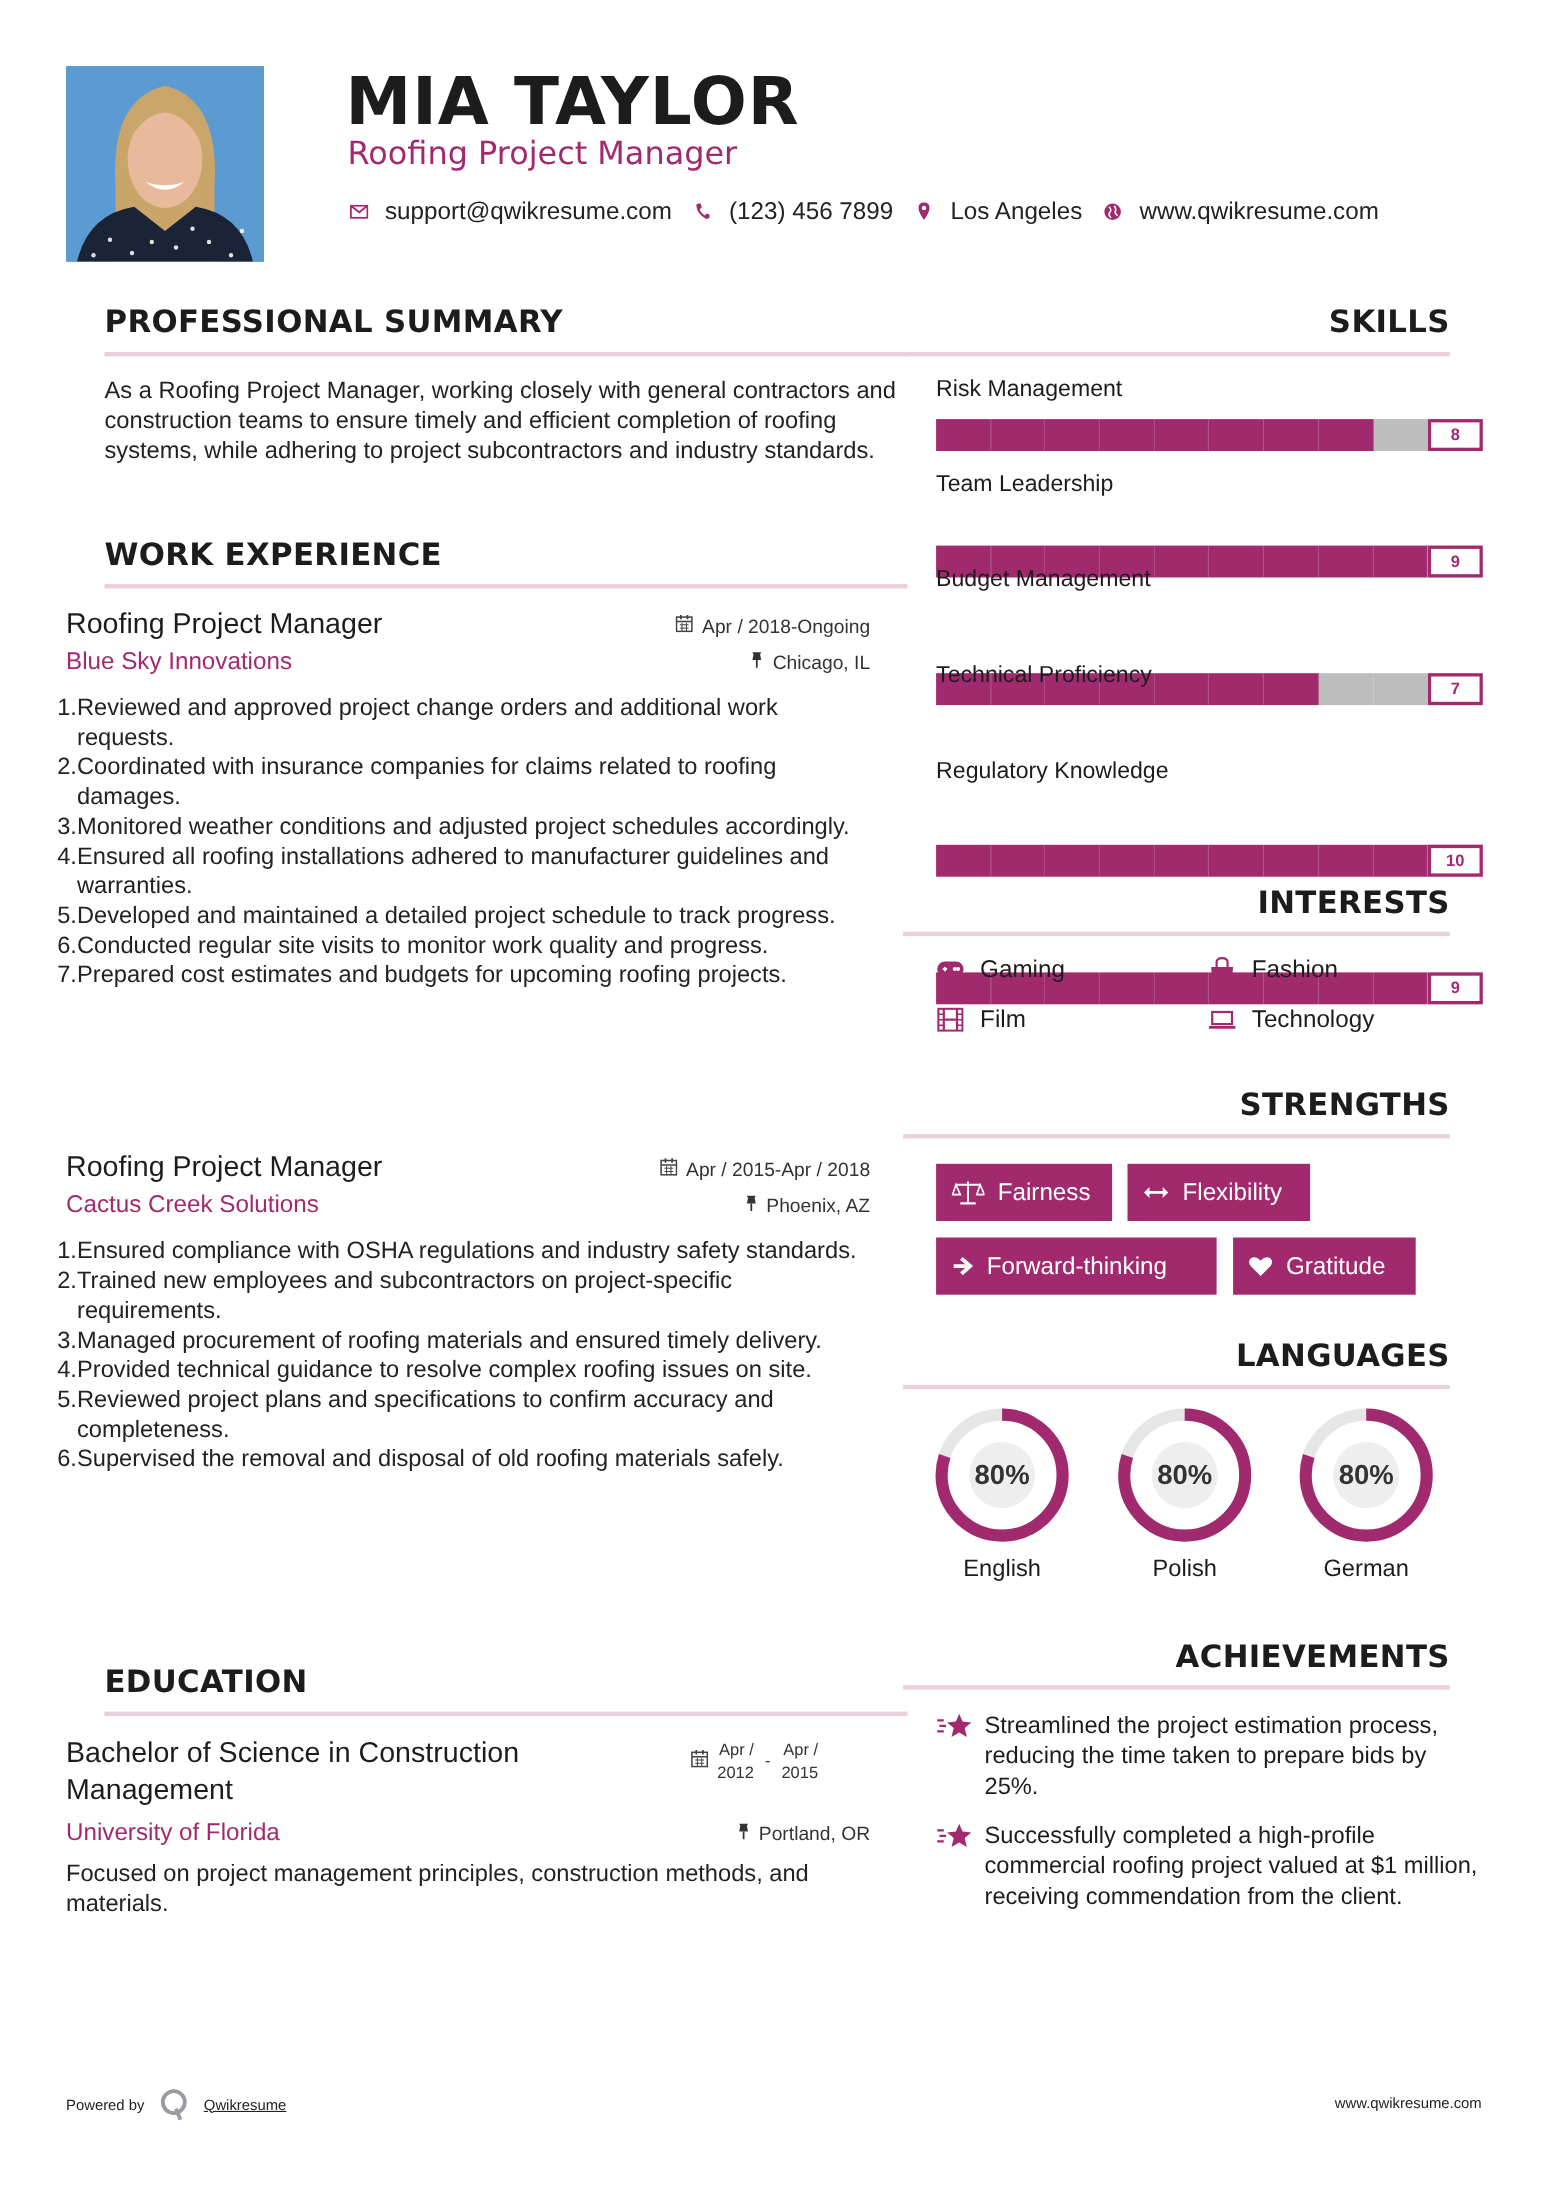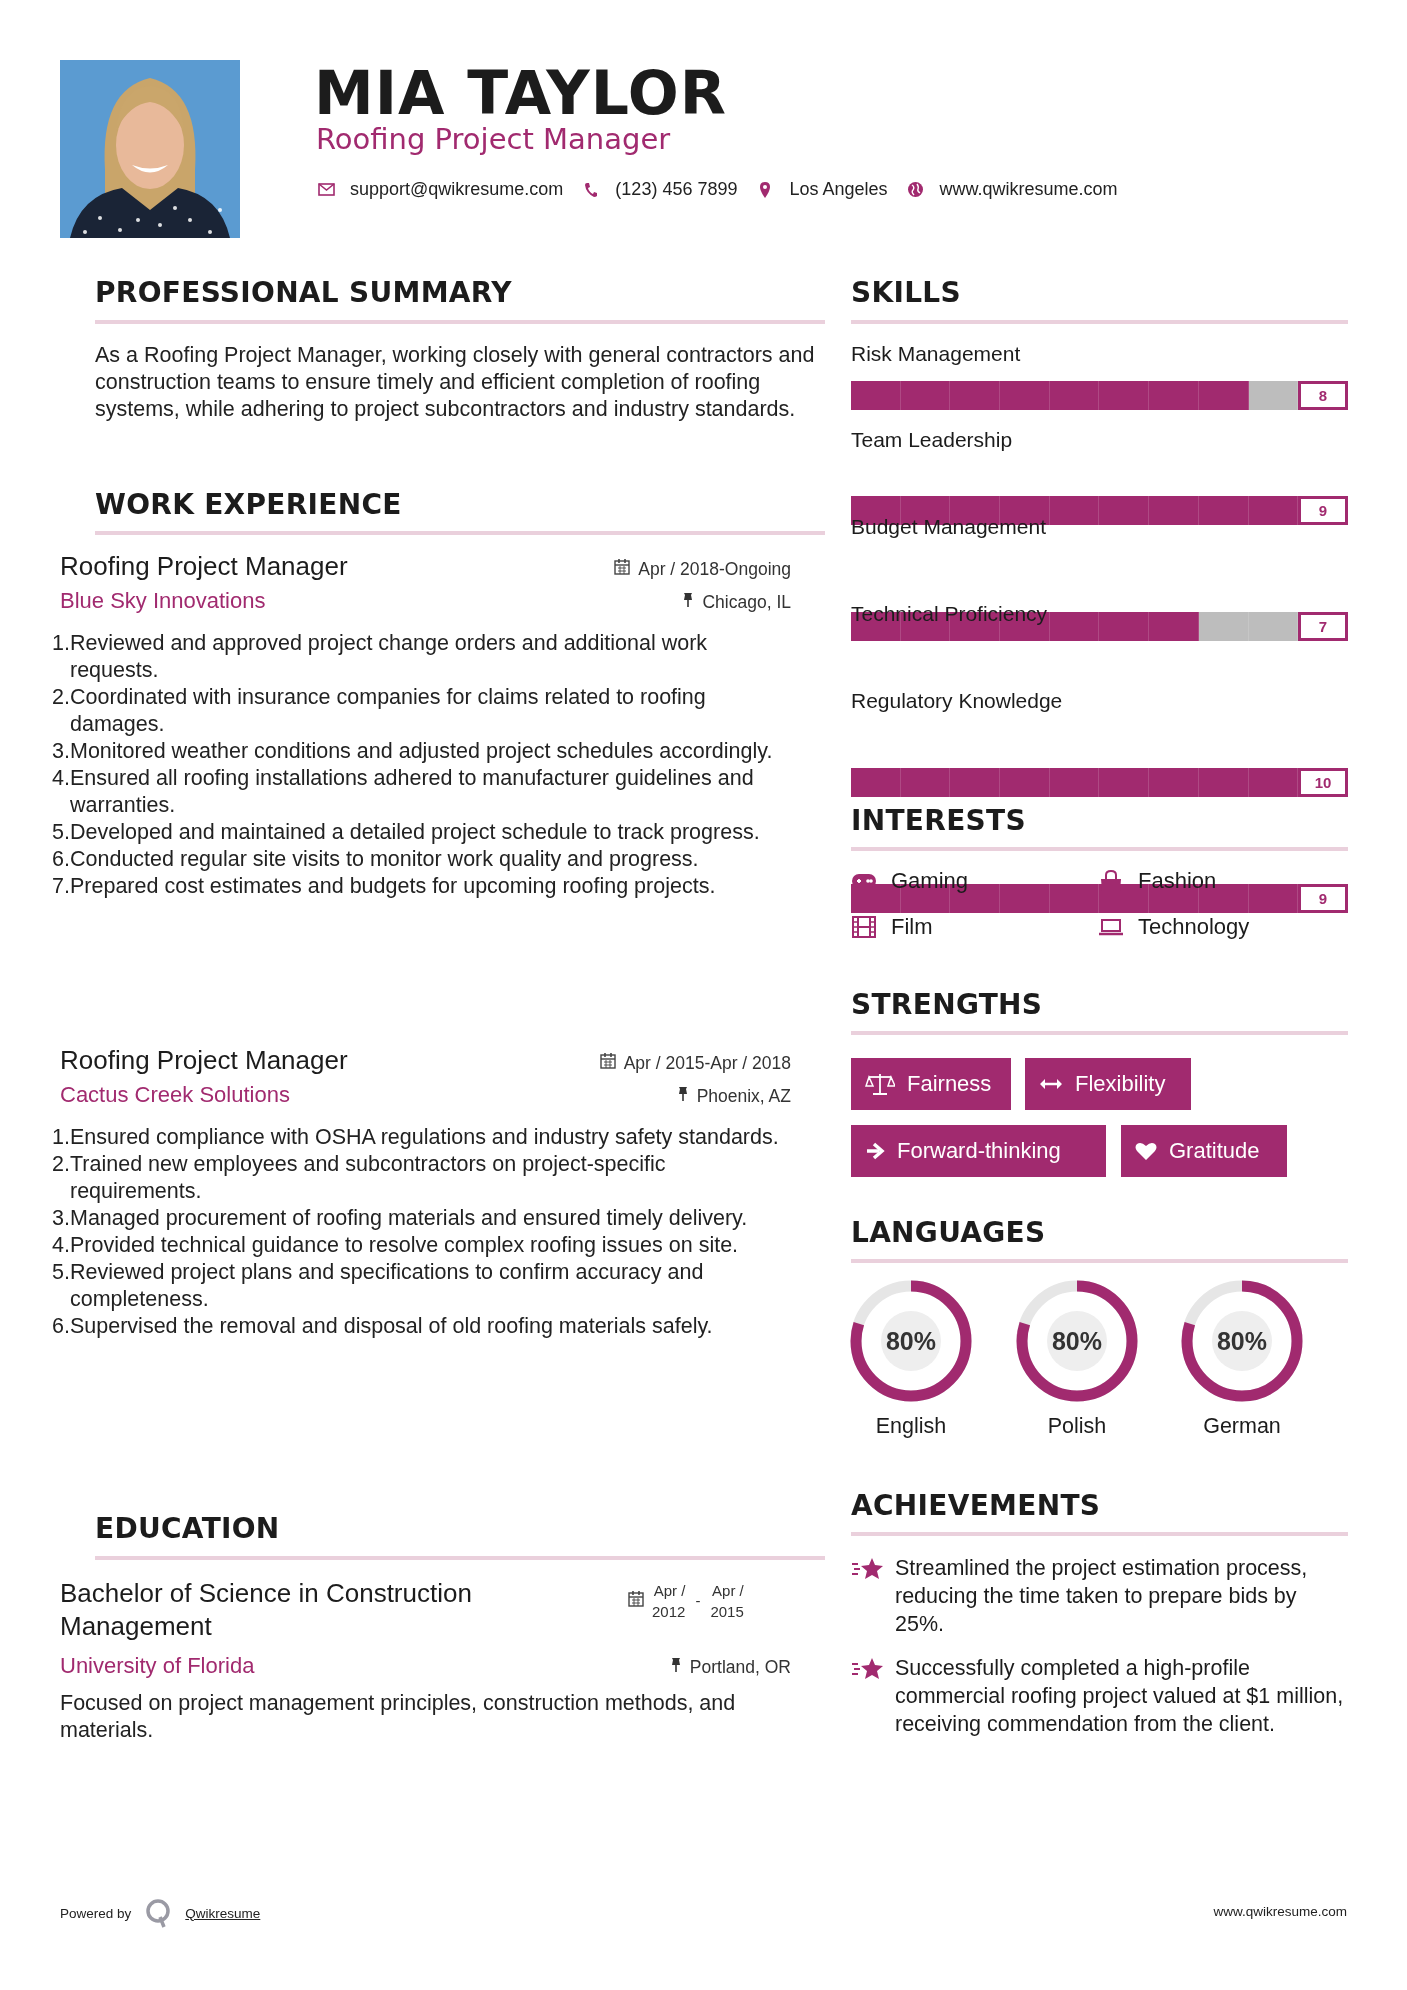--- a/index.html
+++ b/index.html
@@ -5,29 +5,29 @@
   * { box-sizing: border-box; margin: 0; padding: 0; }
   html, body { width: 1407px; height: 1990px; background: #ffffff; }
   body { position: relative; font-family: "Liberation Sans", "DejaVu Sans", sans-serif; color: #222; overflow: hidden; }
   .abs { position: absolute; }
 
   .photo { left: 60px; top: 60px; width: 180px; height: 178px; background: #5b9bd1; overflow: hidden; }
   .photo svg { display: block; }
 
   .name { left: 314px; top: 58px; font-size: 60px; font-weight: 700; letter-spacing: 1px; color: #1c1c1c; font-family: "DejaVu Sans", sans-serif; }
   .job-title { left: 316px; top: 122px; font-size: 29px; color: #a12a6f; font-family: "DejaVu Sans", sans-serif; }
-  .contact { left: 316px; top: 179px; display: flex; align-items: center; font-size: 18px; color: #222; white-space: nowrap; }
+  .contact { left: 316px; top: 179px; display: flex; align-items: center; font-size: 22px; color: #222; white-space: nowrap; }
   .contact .ic { color: #a12a6f; width: 20px; height: 20px; display: inline-flex; align-items: center; justify-content: center; margin-right: 14px; }
   .contact .txt { margin-right: 18px; }
 
   .sec-h { font-size: 28px; font-weight: 700; color: #1c1c1c; letter-spacing: 0.3px; font-family: "DejaVu Sans", sans-serif; }
   .divider { height: 4px; background: #ead0dc; }
 
   .left { left: 60px; width: 730px; margin-left: 35px; }
-  .right { left: 851px; width: 497px; }
+  .right { left: 821px; width: 497px; text-align: right; }
 
   .para { font-size: 21.5px; line-height: 27px; color: #222; }
 
   .job { position: absolute; left: 60px; width: 731px; }
   .job-row { display: flex; justify-content: space-between; align-items: baseline; }
   .job-role { font-size: 26px; color: #1c1c1c; }
   .job-meta { font-size: 17.5px; color: #333; display: flex; align-items: center; gap: 8px; }
   .job-company { font-size: 22px; color: #a12a6f; }
   ol.bul { list-style: none; margin-top: 16px; }
   ol.bul li { display: flex; font-size: 21.5px; line-height: 27px; color: #222; }

